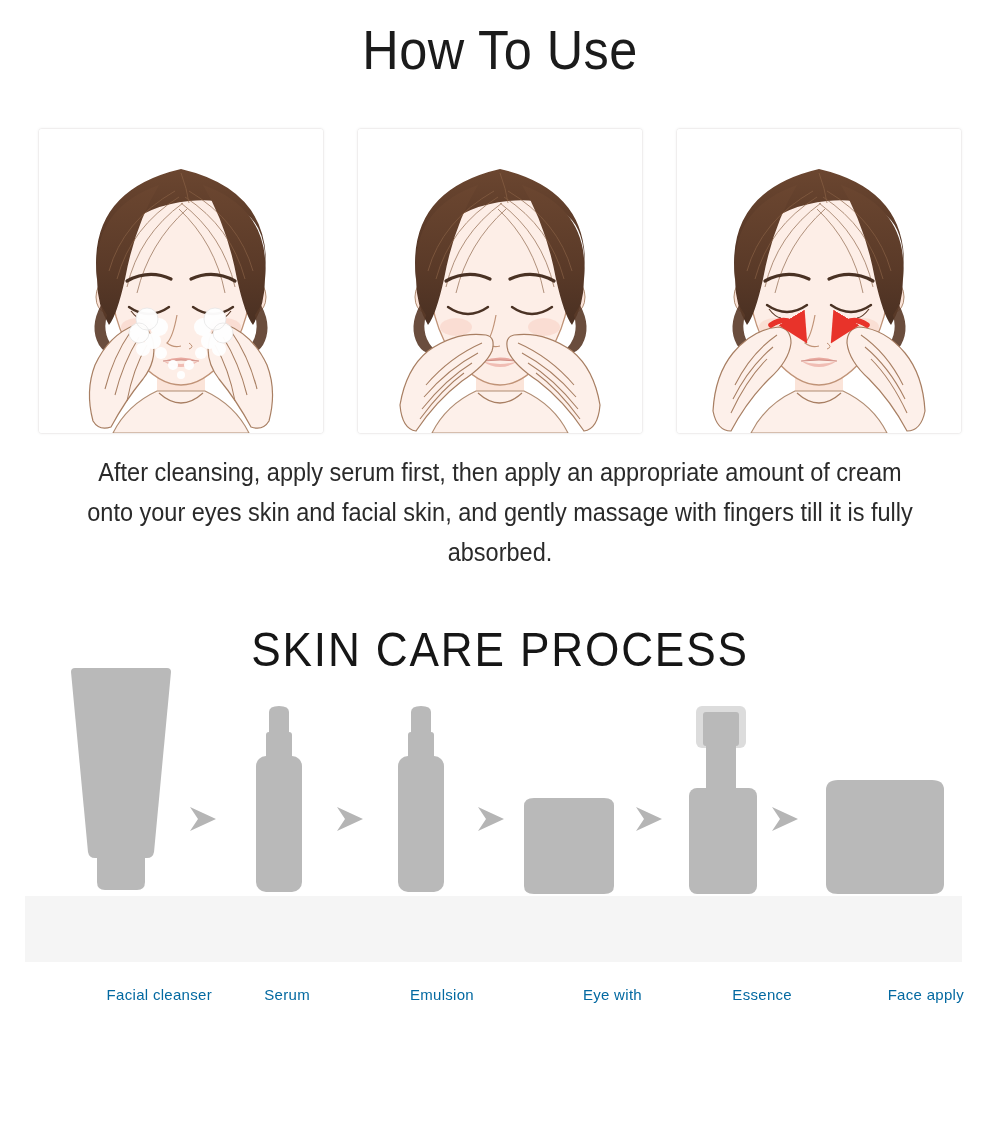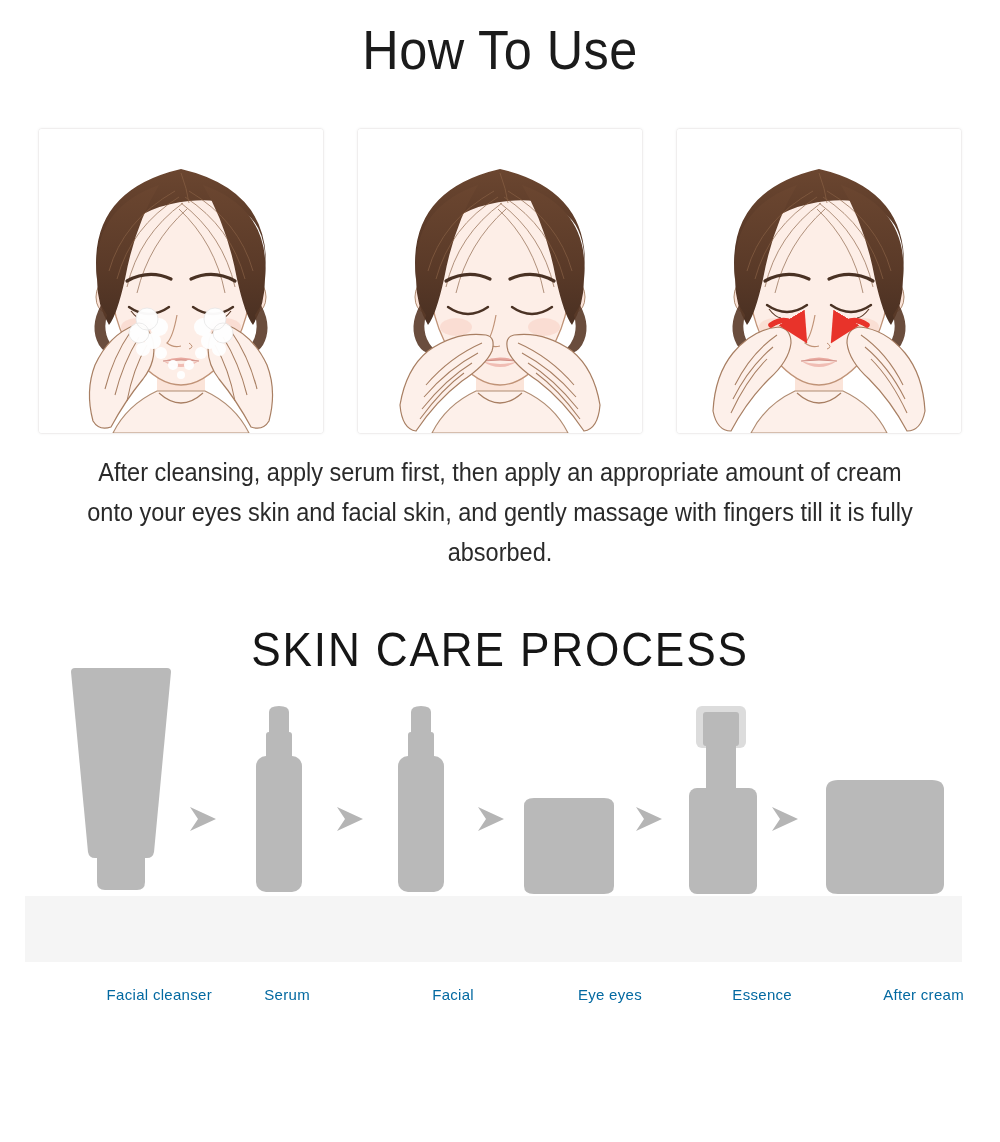--- a/index.html
+++ b/index.html
@@ -468,17 +468,17 @@
         <path d="M2 12 Q2 2 14 2 L108 2 Q120 2 120 12 L120 106 Q120 116 108 116 L14 116 Q2 116 2 106 Z" fill="#b9b9b9"></path>
       </svg>
     </div>
 
   </div>
 </div>
 
 <div class="labels-row">
   <div class="product-label" style="left:36px;width:176px;">Facial cleanser</div>
   <div class="product-label" style="left:210px;width:100px;">Serum</div>
-  <div class="product-label" style="left:356px;width:118px;">Facial</div>
-  <div class="product-label" style="left:502px;width:140px;">Eye eyes</div>
+  <div class="product-label" style="left:356px;width:118px;">Emulsion</div>
+  <div class="product-label" style="left:502px;width:140px;">Eye with</div>
   <div class="product-label" style="left:668px;width:124px;">Essence</div>
-  <div class="product-label" style="left:812px;width:152px;">After cream</div>
+  <div class="product-label" style="left:812px;width:152px;">Face apply</div>
 </div>
 
 </body></html>

